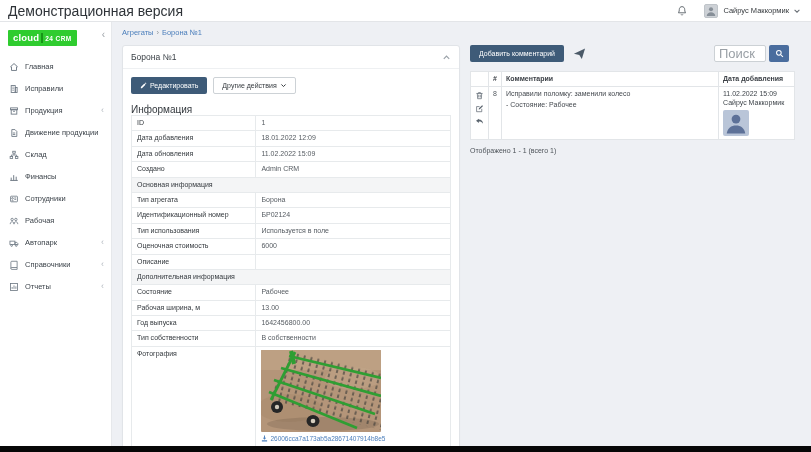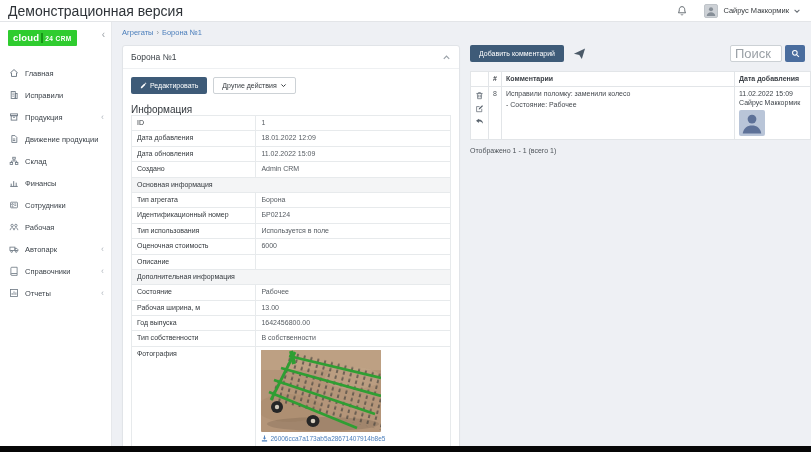--- a/index.html
+++ b/index.html
@@ -20,27 +20,27 @@
 
   
   .sidebar{width:112px;background:#fff;border-right:1px solid #e6e8eb;flex-shrink:0}
   .logo-row{display:flex;padding:8px 6px 0 8px}
   .logo{display:flex;align-items:center;background:var(--green);color:#fff;padding:2px 5px 3px;border-radius:1px;cursor:pointer}
   .logo-left{font-size:9.5px;font-weight:bold;letter-spacing:.2px}
   .logo-divider{width:2px;height:10px;background:#169416;margin:0 2px}
   .logo-right{font-size:6.5px;font-weight:bold;letter-spacing:.4px;margin-top:1px}
   .sidebar-collapse{margin-left:auto;color:#9ba1a7;font-size:10px;line-height:1;cursor:pointer}
   .nav{margin-top:16px}
-  .nav-item{display:flex;align-items:center;height:22px;padding:0 7px 0 9px;cursor:pointer}
+  .nav-item{display:flex;height:22px;padding:0 7px 0 9px;cursor:pointer}
   .nav-icn{width:10px;height:10px;color:#6d7883;margin-right:6px;flex-shrink:0}
   .nav-label{font-size:7.5px;color:#3c434a;white-space:nowrap}
   .nav-chevron{margin-left:auto;color:#b4bac0;font-size:9px;line-height:1}
 
   
-  .main{flex:1;padding:5px 0 0 10px;overflow:hidden}
+  .main{flex:1;padding:5px 16px 0 10px;overflow:hidden}
   .breadcrumb{font-size:7.5px;margin:1px 0 8px}
   .crumb{color:var(--link);cursor:pointer;text-decoration:none}
   .crumb-sep{color:#8d9399;margin:0 3px}
   .content{display:flex;align-items:flex-start}
 
   
   .card{width:338px;background:#fff;border:1px solid #e1e4e8;border-radius:3px;box-shadow:0 1px 1px rgba(0,0,0,.05);flex-shrink:0}
   .card-header{display:flex;align-items:center;padding:6px 8px;border-bottom:1px solid #eef0f2}
   .card-title{font-size:8.5px;color:#3a4046}
   .collapse-btn{margin-left:auto;width:9px;height:9px;color:#9aa1a8;cursor:pointer}

